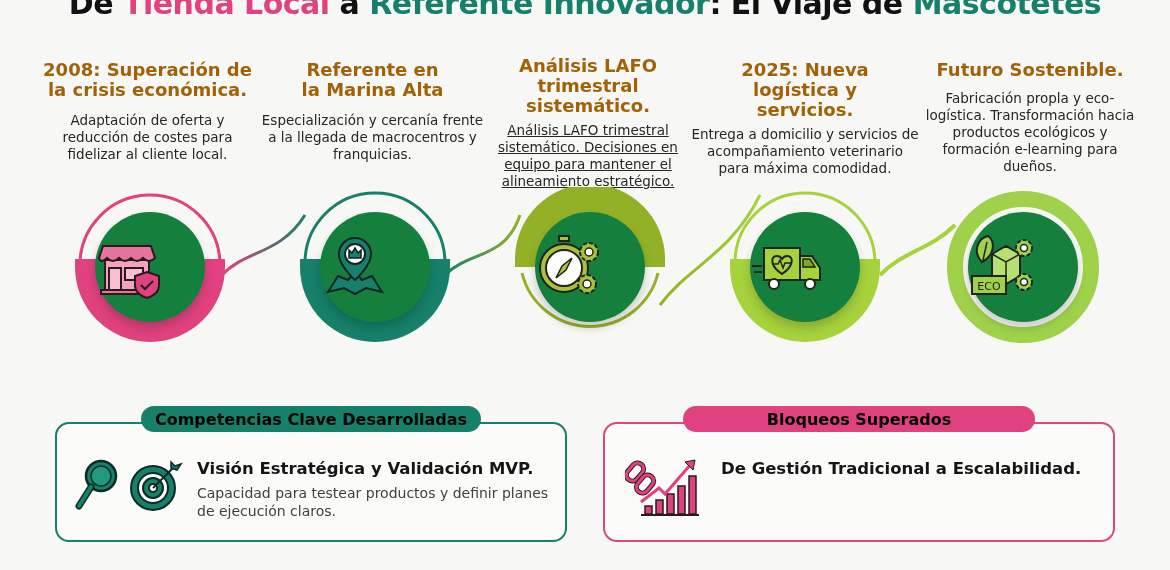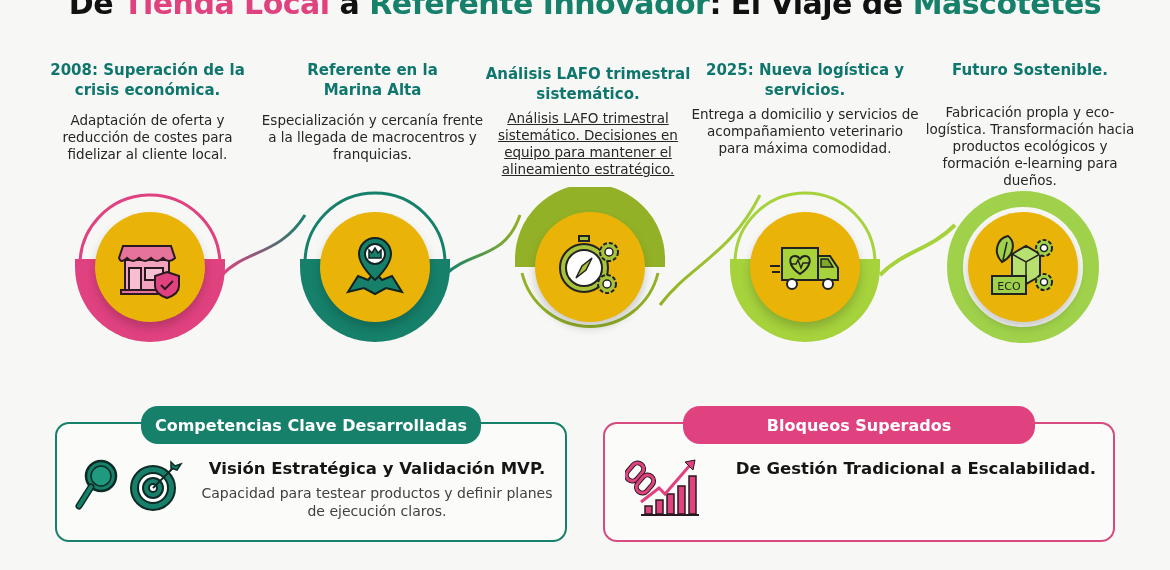--- a/index.html
+++ b/index.html
@@ -9,72 +9,72 @@
   .title {
     position: absolute; top: -14px; left: 0; width: 1170px; text-align: center;
     font-size: 30px; font-weight: bold; letter-spacing: -0.5px; white-space: nowrap;
     font-family: "DejaVu Sans", sans-serif;
   }
   .title .pink { color: #e0427f; }
   .title .green { color: #16806a; }
   .title .dark { color: #111; }
 
   .step-text { position: absolute; text-align: center; }
-  .step-text h3 { font-size: 15px; font-weight: bold; line-height: 20px; color: #0f766e; }
+  .step-text h3 { font-size: 18px; font-weight: bold; line-height: 20px; color: #a16207; }
   .step-text p { font-size: 13.5px; line-height: 17px; color: #262626; margin-top: 12px; }
 
   .timeline { position: absolute; left: 0; top: 175px; width: 1170px; height: 200px; }
   .node { position: absolute; width: 160px; height: 160px; top: 12px; }
   .node .inner {
     position: absolute; left: 25px; top: 25px; width: 110px; height: 110px; border-radius: 50%;
-    background: #eab308; box-shadow: 0 6px 10px rgba(0,0,0,0.18);
-    display: flex; align-items: center; justify-content: center;
+    background: #15803d; box-shadow: 0 6px 10px rgba(0,0,0,0.18);
+    display: flex; align-items: center; justify-content: flex-start;
   }
   .node svg.ring { position: absolute; left: 0; top: 0; }
 
   .panel {
     position: absolute; top: 422px; height: 120px; border-radius: 14px; border: 2px solid;
     background: #fbfbf9;
   }
   .panel .pill {
     position: absolute; top: -18px; left: 50%; transform: translateX(-50%);
-    height: 38px; border-radius: 17px; color: #ffffff; font-size: 16px; font-weight: bold;
+    height: 26px; border-radius: 17px; color: #000000; font-size: 16px; font-weight: bold;
     display: flex; align-items: center; justify-content: center; white-space: nowrap; padding: 2px 20px;
   }
   .panel .icons { position: absolute; left: 18px; top: 34px; display: flex; gap: 8px; align-items: center; }
-  .panel .ptext { position: absolute; top: 34px; text-align: center; }
+  .panel .ptext { position: absolute; top: 34px; }
   .panel h4 { font-size: 16.5px; font-weight: bold; color: #151515; line-height: 22px; }
   .panel p { font-size: 14px; color: #404040; line-height: 18px; margin-top: 4px; }
 </style>
 </head>
 <body>
 
 <div class="title">
   <span class="dark">De </span><span class="pink">Tienda Local</span><span class="dark"> a </span><span class="green">Referente Innovador</span><span class="dark">: El Viaje de </span><span class="green">Mascotetes</span>
 </div>
 
 <div class="step-text" style="left:40px; top:60px; width:215px;">
   <h3>2008: Superación de la crisis económica.</h3>
   <p>Adaptación de oferta y reducción de costes para fidelizar al cliente local.</p>
 </div>
 <div class="step-text" style="left:260px; top:60px; width:225px;">
   <h3 style="padding:0 40px;">Referente en la Marina Alta</h3>
   <p>Especialización y cercanía frente a la llegada de macrocentros y franquicias.</p>
 </div>
-<div class="step-text" style="left:478px; top:64px; width:220px;">
+<div class="step-text" style="left:478px; top:56px; width:220px;">
   <h3>Análisis LAFO trimestral sistemático.</h3>
   <p style="margin-top:6px;text-decoration:underline;">Análisis LAFO trimestral sistemático. Decisiones en equipo para mantener el alineamiento estratégico.</p>
 </div>
 <div class="step-text" style="left:690px; top:60px; width:230px;">
   <h3 style="padding:0 15px;">2025: Nueva logística y servicios.</h3>
   <p style="margin-top:6px;">Entrega a domicilio y servicios de acompañamiento veterinario para máxima comodidad.</p>
 </div>
 <div class="step-text" style="left:920px; top:60px; width:220px;">
   <h3>Futuro Sostenible.</h3>
-  <p style="margin-top:24px;">Fabricación propla y eco-logística. Transformación hacia productos ecológicos y formación e-learning para dueños.</p>
+  <p style="margin-top:10px;">Fabricación propla y eco-logística. Transformación hacia productos ecológicos y formación e-learning para dueños.</p>
 </div>
 
 <div class="timeline">
 
   <svg width="1170" height="200" style="position:absolute;left:0;top:0;">
     <defs>
       <linearGradient id="g1" x1="0" x2="1">
           <stop offset="0" stop-color="#e0427f"></stop>
           <stop offset="1" stop-color="#16806a"></stop>
         </linearGradient>

